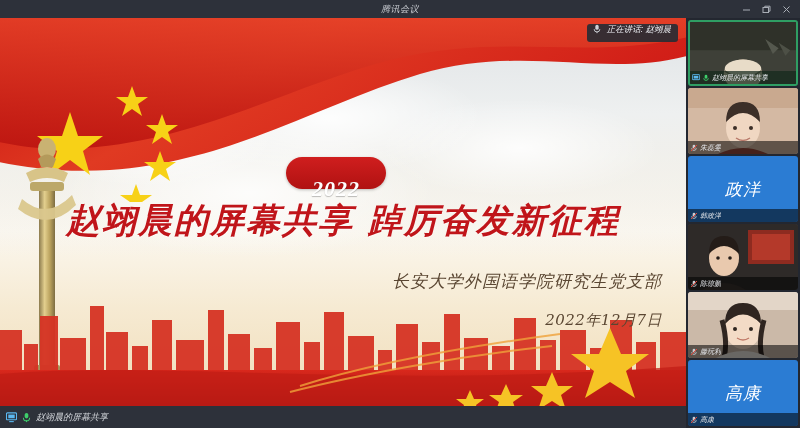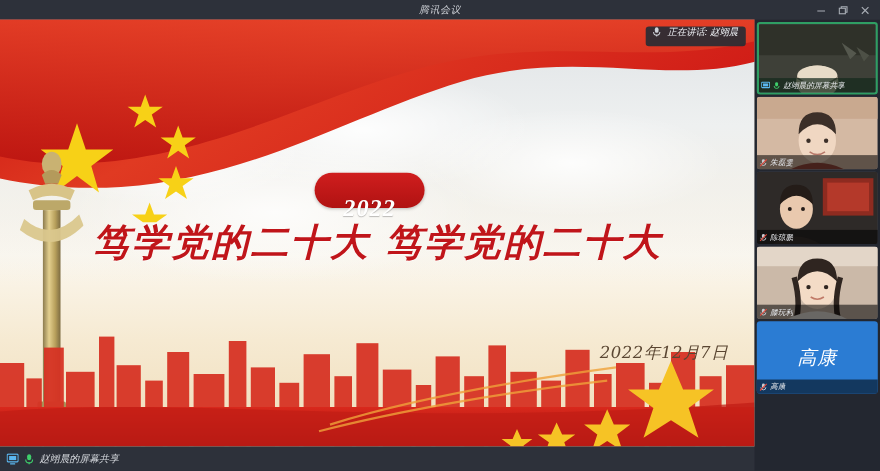--- a/index.html
+++ b/index.html
@@ -248,21 +248,22 @@
           <polygon points="552,86 558,100 573,100 561,109 566,124 552,115 538,124 543,109 531,100 546,100"></polygon>
           <polygon points="506,98 511,109 523,109 513,116 517,128 506,121 495,128 499,116 489,109 501,109"></polygon>
           <polygon points="470,104 474,113 484,113 476,119 479,129 470,123 461,129 464,119 456,113 466,113"></polygon>
         </g>
       </svg>
     </div>
 
     <div class="year-badge">
       <span>2022</span>
     </div>
-    <div class="main-title">笃学党的二十大 笃学党的二十大</div>
+    <div class="main-title">赵翊晨的屏幕共享 踔厉奋发新征程</div>
+    <div class="org-line">长安大学外国语学院研究生党支部</div>
     <div class="date-line">2022年12月7日</div>
   </div>
 
   <div class="statusbar">
     <span class="mini-icon">
       <svg width="11" height="11" viewBox="0 0 12 12">
         <rect x="0.5" y="1" width="11" height="7.5" rx="1" fill="none" stroke="#5bb8f0" stroke-width="1.2"></rect>
         <rect x="2.5" y="2.8" width="7" height="4" fill="#5bb8f0"></rect>
         <line x1="3.5" y1="10.5" x2="8.5" y2="10.5" stroke="#5bb8f0" stroke-width="1.2"></line>
       </svg>
@@ -337,20 +338,35 @@
           <svg width="8" height="8" viewBox="0 0 12 12">
             <rect x="4" y="1" width="4" height="6" rx="2" fill="#c9ccd2"></rect>
             <path d="M2.6 6.2 a3.4 3.4 0 0 0 6.8 0" fill="none" stroke="#c9ccd2" stroke-width="1.3"></path>
             <line x1="1.5" y1="10.5" x2="10.5" y2="1.5" stroke="#e0483c" stroke-width="1.5"></line>
           </svg>
         </span>
         <span class="nm">朱磊雯</span>
       </div>
     </div>
 
+    <div class="tile" style="background:#2b7cd3;">
+      <div class="avatar-init">
+        <span>政洋</span>
+      </div>
+      <div class="namebar">
+        <span class="mini-icon" style="width:8px;height:8px;">
+          <svg width="8" height="8" viewBox="0 0 12 12">
+            <rect x="4" y="1" width="4" height="6" rx="2" fill="#c9ccd2"></rect>
+            <path d="M2.6 6.2 a3.4 3.4 0 0 0 6.8 0" fill="none" stroke="#c9ccd2" stroke-width="1.3"></path>
+            <line x1="1.5" y1="10.5" x2="10.5" y2="1.5" stroke="#e0483c" stroke-width="1.5"></line>
+          </svg>
+        </span>
+        <span class="nm">韩政洋</span>
+      </div>
+    </div>
 
     <div class="tile">
       <div class="photo">
         <svg viewBox="0 0 110 66" preserveAspectRatio="none">
           <rect width="110" height="66" fill="#2e2a28"></rect>
           <rect x="60" y="6" width="46" height="34" fill="#8e2b20"></rect>
           <rect x="64" y="10" width="38" height="26" fill="#b4392a"></rect>
           <ellipse cx="36" cy="34" rx="15" ry="18" fill="#e9c9ae"></ellipse>
           <path d="M21 30 q15 -16 30 0 q0 -18 -15 -18 q-15 0 -15 18" fill="#241c18"></path>
           <ellipse cx="30" cy="34" rx="1.8" ry="1.8" fill="#241c18"></ellipse>

